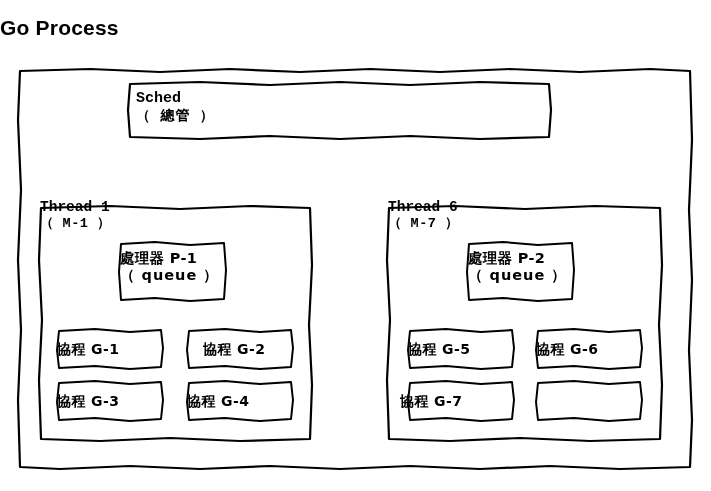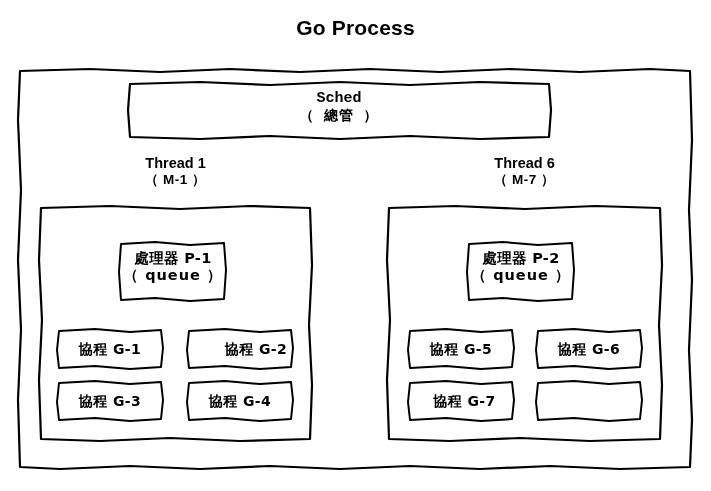--- a/index.html
+++ b/index.html
@@ -28,21 +28,20 @@
     position: absolute;
     left: 0; top: 0;
     width: 711px;
     height: 491px;
     pointer-events: none;
   }
 
   
   .txt {
     position: absolute;
-    text-align: center;
     line-height: 1.18;
     white-space: nowrap;
   }
 
   #page-title {
     left: 0;
     top: 16px;
     width: 711px;
     font-size: 21px;
     font-weight: bold;
@@ -58,21 +57,22 @@
     font-family: Liberation Mono, monospace;
   }
   .sched-label .line2 {
     font-size: 14px;
     letter-spacing: 1px;
   }
 
   .thread-title {
     font-size: 14.5px;
     font-weight: bold;
-    font-family: Liberation Sans, sans-serif;
+    font-family: Liberation Mono, monospace;
+    margin-top: 44px;
   }
   .thread-title .line2 {
     font-size: 13.5px;
     letter-spacing: 0.5px;
   }
   #thread-1-label { left: 40px; top: 155px; width: 271px; }
   #thread-2-label { left: 388px; top: 155px; width: 273px; }
 
   .proc-label {
     font-size: 14.5px;
@@ -166,15 +166,15 @@
     <div class="line2">（ queue ）</div>
   </div>
 
   <div class="txt g-label" style="left:57px;  top:341px; width:106px;">協程 G-1</div>
   <div class="txt g-label" style="left:187px; top:341px; width:106px;margin-left:16px;">協程 G-2</div>
   <div class="txt g-label" style="left:57px;  top:393px; width:106px;">協程 G-3</div>
   <div class="txt g-label" style="left:187px; top:393px; width:106px;">協程 G-4</div>
 
   <div class="txt g-label" style="left:408px; top:341px; width:106px;">協程 G-5</div>
   <div class="txt g-label" style="left:536px; top:341px; width:106px;">協程 G-6</div>
-  <div class="txt g-label" style="left:422px; top:393px; width:85px;">協程 G-7</div>
+  <div class="txt g-label" style="left:400px; top:393px; width:85px;">協程 G-7</div>
 
 </div>
 
 </body></html>

